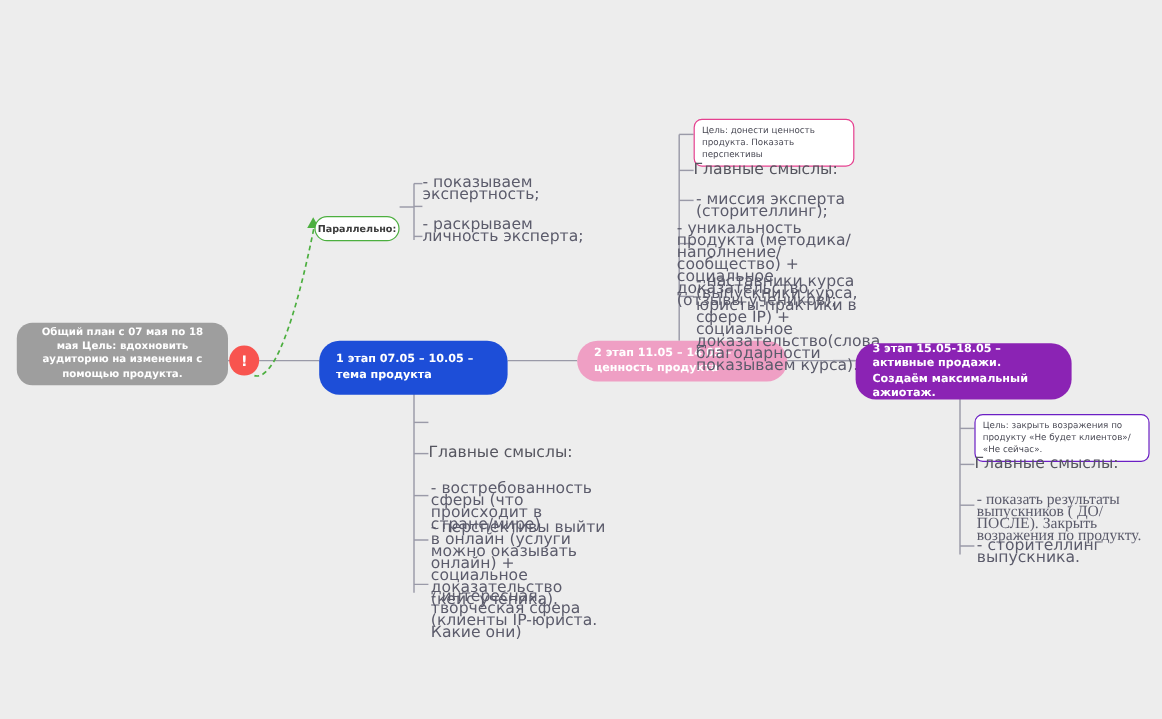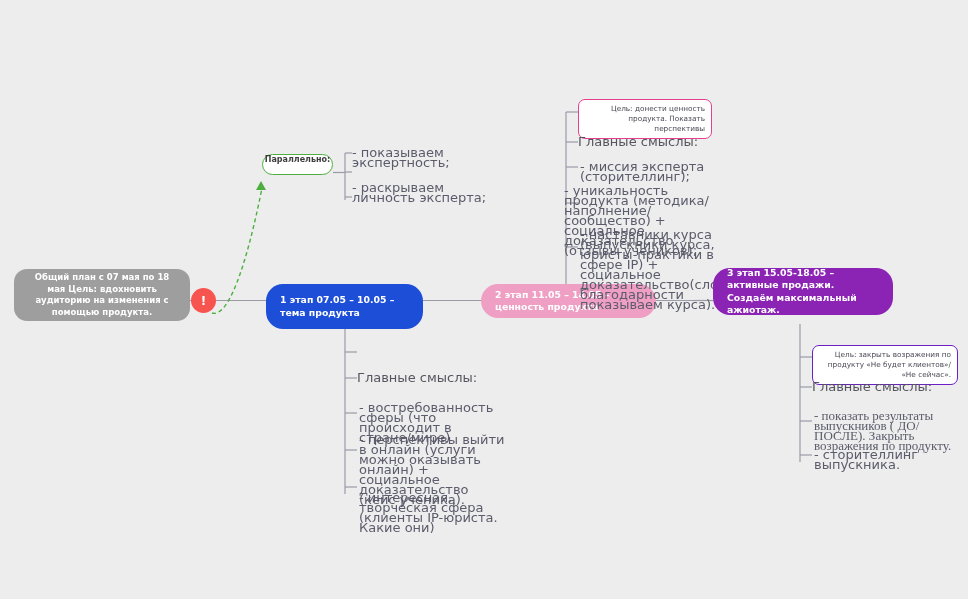--- a/index.html
+++ b/index.html
@@ -60,45 +60,44 @@
     color: #ffffff;
     font-weight: bold;
     font-size: 9.3px;
     line-height: 12.5px;
     display: flex;
     align-items: center;
     padding: 0 14px;
   }
   .stage1 { left: 266px; top: 284px; width: 157px; height: 45px; background: #1d4ed8; }
   .stage2 { left: 481px; top: 284px; width: 175px; height: 34px; background: #ef9fc4; }
-  .stage3 { left: 713px; top: 268px; width: 180px; height: 47px; background: #8b23b4; }
+  .stage3 { left: 713px; top: 286px; width: 180px; height: 47px; background: #8b23b4; }
 
   
   .green-pill {
-    left: 262px; top: 154px;
+    left: 262px; top: 180px;
     width: 71px; height: 21px;
     background: #ffffff;
     border: 1.4px solid #4caf3f;
     border-radius: 11px;
     color: #3c3c3c;
     font-size: 8px;
     font-weight: bold;
     display: flex;
-    align-items: flex-start;
+    align-items: center;
     justify-content: center;
   }
   
   .goal {
     background: #ffffff;
     border-radius: 7px;
     font-size: 7.3px;
     line-height: 10px;
     color: #4a4a55;
     padding: 4px 6px;
-    text-align: right;
   }
   .goal-s1 { left: 357px; top: 340px; width: 147px; border: 1.3px solid #a24bb5; }
   .goal-s2 { left: 578px; top: 99px;  width: 134px; border: 1.3px solid #e5408f; }
   .goal-s3 { left: 812px; top: 345px; width: 146px; border: 1.3px solid #6b1fc4; }
 
   
   .leaf {
     font-size: 13px;
     line-height: 10px;
     color: #5b5b6b;

